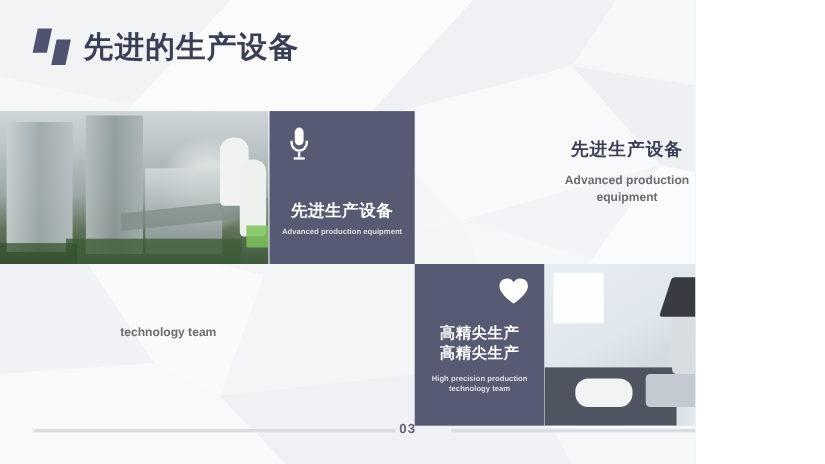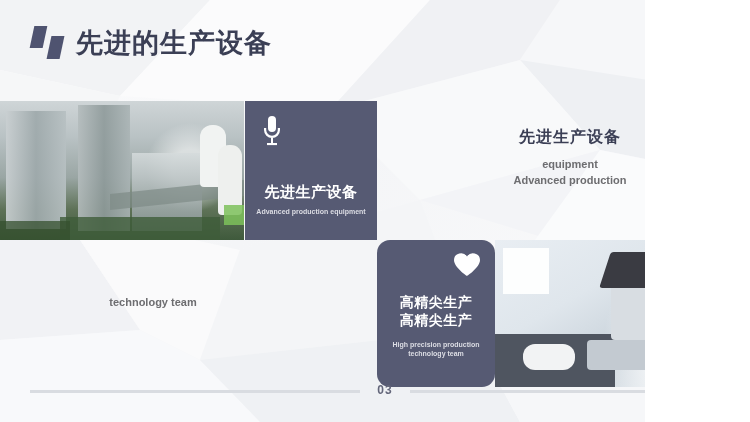--- a/index.html
+++ b/index.html
@@ -9,21 +9,20 @@
   }
   body {
     font-family: "Liberation Sans", "DejaVu Sans", sans-serif;
   }
   #slide {
     position: relative;
     width: 632px;
     height: 422px;
     overflow: hidden;
     background: #86efac;
-    padding-left: 13px;
   }
 
   
   .bg-layer { position: absolute; inset: 0; overflow: hidden; }
 
   .bg-base {
     position: absolute; inset: 0;
     background:
       linear-gradient(135deg, #fdfdfe 0%, #f4f5f7 45%, #fafafb 100%);
   }
@@ -105,21 +104,21 @@
   .card {
     position: absolute;
     background: #565a73;
   }
   .card-top {
     left: 245px; top: 101px;
     width: 132px; height: 139px;
   }
   .card-bottom {
     left: 377px; top: 240px;
-    width: 118px; height: 147px; border-radius: 13px;
+    width: 118px; height: 147px;
   }
   .card-icon {
     position: absolute;
     color: #ffffff;
     line-height: 1;
   }
   .icon-mic { left: 16px; top: 14px; }
   .icon-heart { right: 14px; top: 12px; }
 
   .card-cn {
@@ -181,21 +180,20 @@
     position: absolute;
     top: 390px; height: 3px;
     background: #d9dce1;
   }
   .rule-left  { left: 30px;  width: 330px; }
   .rule-right { left: 410px; width: 310px; }
   .page-num {
     position: absolute;
     left: 363px; top: 383px;
     width: 44px;
-    text-align: center;
     font-size: 12px;
     color: #63667a;
     letter-spacing: 1px;
     font-weight: bold;
   }
 </style>
 </head>
 <body>
 
 <div id="slide">
@@ -250,22 +248,22 @@
         <rect x="6" y="28" width="10" height="2.1"></rect>
       </svg>
     </span>
     <div class="card-cn">先进生产设备</div>
     <div class="card-en">Advanced production equipment</div>
   </div>
 
   <div class="text-block text-right">
     <div class="tb-cn">先进生产设备</div>
     <div class="tb-en">
+      <div>Advanced production</div>
       <div>equipment</div>
-      <div>Advanced production</div>
     </div>
   </div>
 
   <div class="text-block text-left">
     <div class="tb-en">
       <div>technology team</div>
     </div>
   </div>
 
   <div class="card card-bottom">

